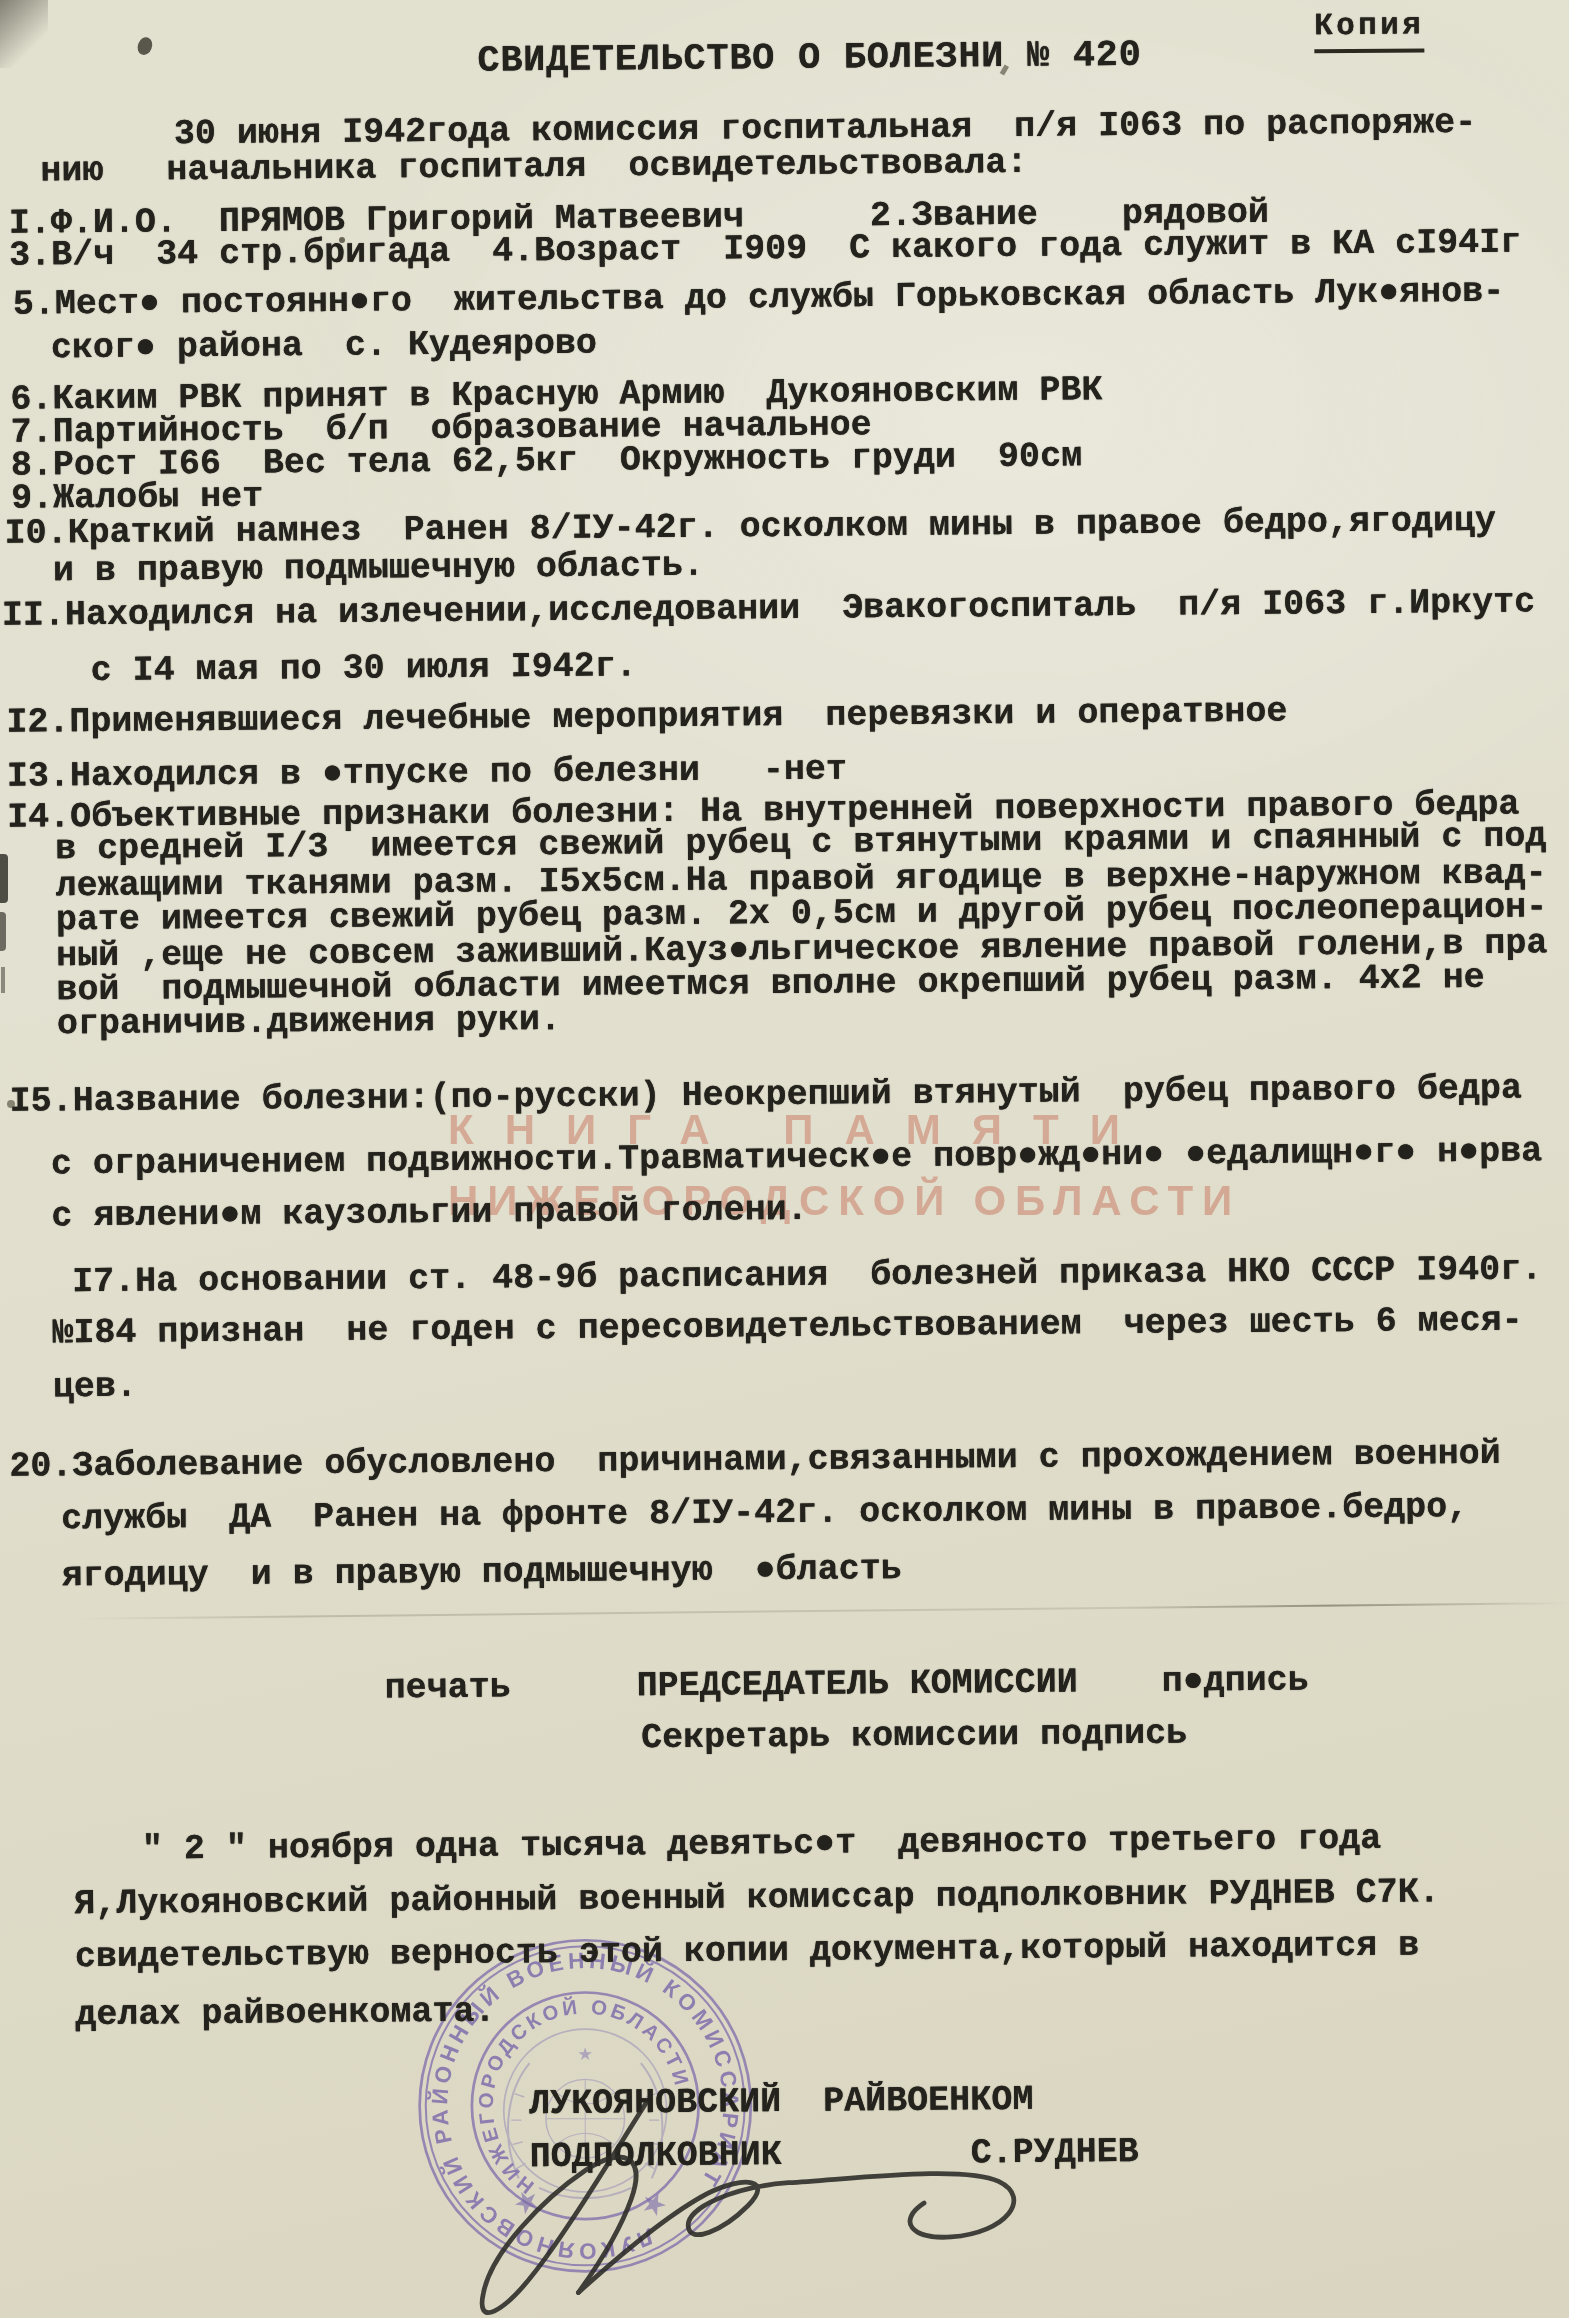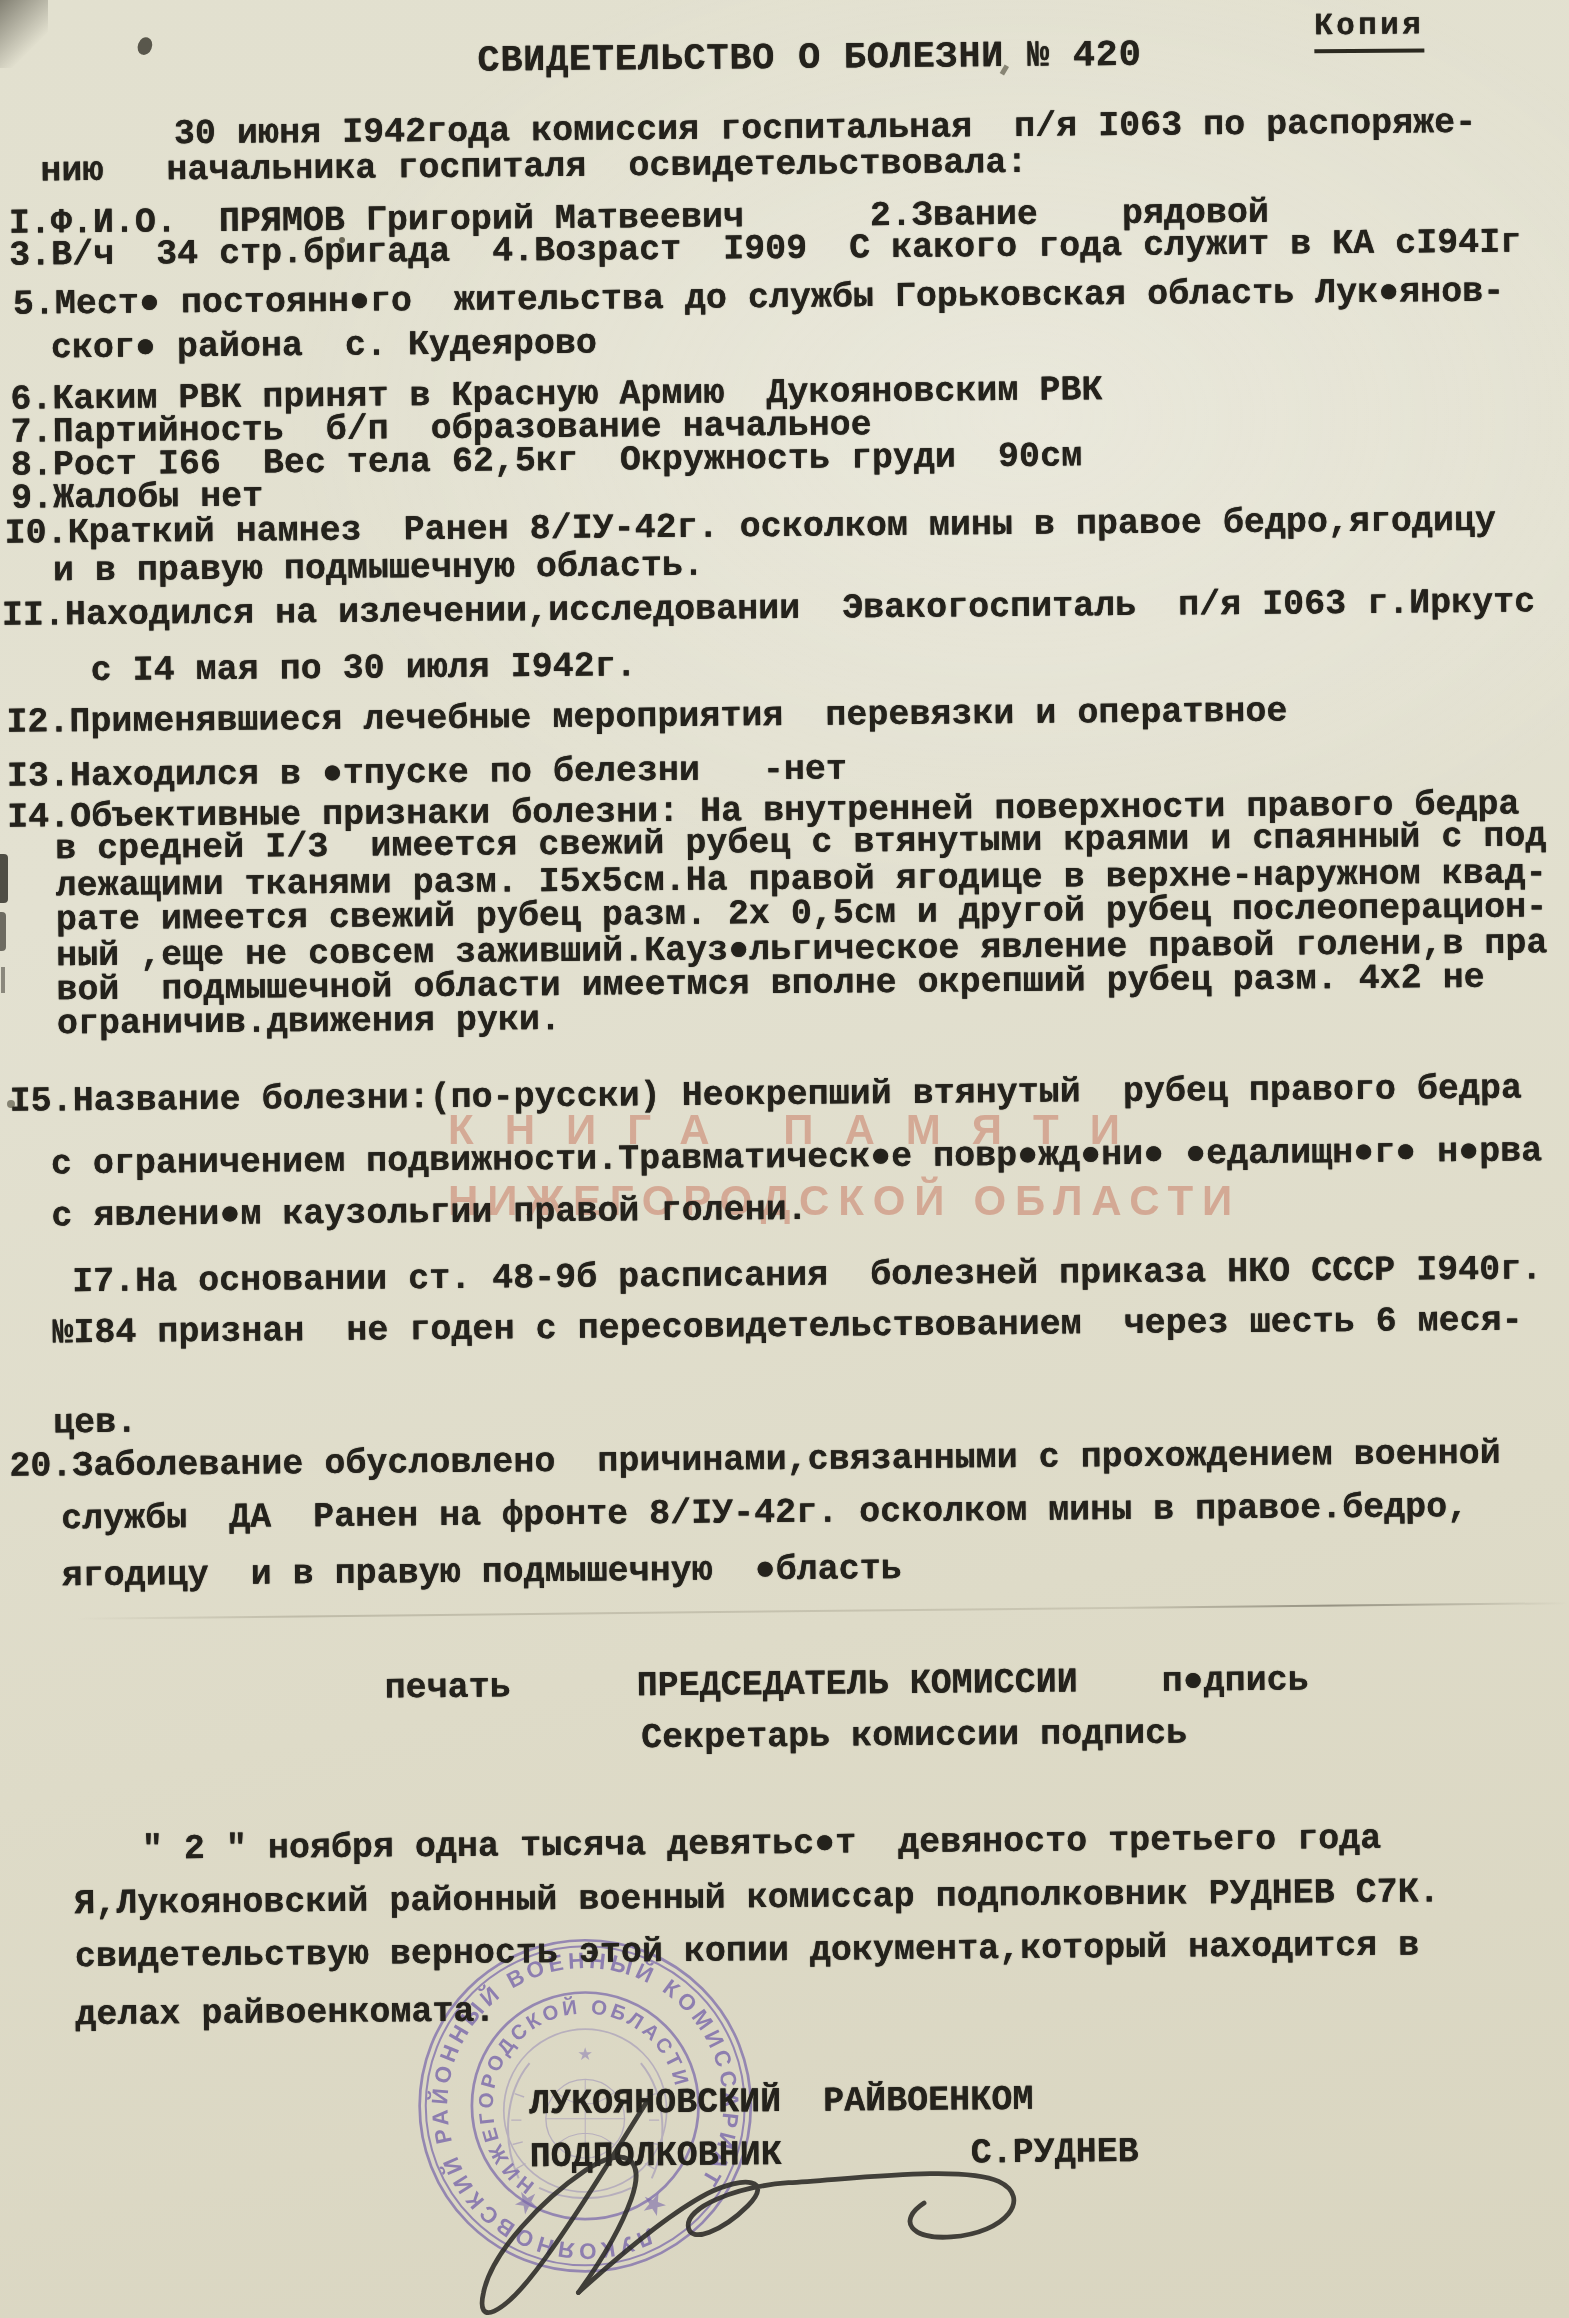--- a/index.html
+++ b/index.html
@@ -118,21 +118,21 @@
     <div class="line" style="left: 58px; top: 862px;">лежащими тканями разм. I5х5см.На правой ягодице в верхне-наружном квад-</div>
     <div class="line" style="left: 58px; top: 896px;">рате имеется свежий рубец разм. 2х 0,5см и другой рубец послеоперацион-</div>
     <div class="line" style="left: 58px; top: 932px;">ный ,еще не совсем заживший.Кауз●льгическое явление правой голени,в пра</div>
     <div class="line" style="left: 58px; top: 966px;">вой  подмышечной области имеетмся вполне окрепший рубец разм. 4х2 не</div>
     <div class="line" style="left: 58px; top: 1000px;">ограничив.движения руки.</div>
     <div class="line" style="left: 10.2px; top: 1077px;">I5.Название болезни:(по-русски) Неокрепший втянутый  рубец правого бедра</div>
     <div class="line" style="left: 51px; top: 1140px;">с ограничением подвижности.Травматическ●е повр●жд●ни● ●едалищн●г● н●рва</div>
     <div class="line" style="left: 51px; top: 1192px;">с явлени●м каузольгии правой голени.</div>
     <div class="line" style="left: 71px; top: 1258px;">I7.На основании ст. 48-9б расписания  болезней приказа НКО СССР I940г.</div>
     <div class="line" style="left: 51px; top: 1309px;">№I84 признан  не годен с пересовидетельствованием  через шесть 6 меся-</div>
-    <div class="line" style="left: 51px; top: 1399px;">цев.</div>
+    <div class="line" style="left: 51px; top: 1363px;">цев.</div>
     <div class="line" style="left: 6.8px; top: 1442px;">20.Заболевание обусловлено  причинами,связанными с прохождением военной</div>
     <div class="line" style="left: 58px; top: 1495px;">службы  ДА  Ранен на фронте 8/IУ-42г. осколком мины в правое.бедро,</div>
     <div class="line" style="left: 58px; top: 1552px;">ягодицу  и в правую подмышечную  ●бласть</div>
     <div class="line" style="left: 380px; top: 1667px;">печать      ПРЕДСЕДАТЕЛЬ КОМИССИИ    п●дпись</div>
     <div class="line" style="left: 636px; top: 1719px;">Секретарь комиссии подпись</div>
     <div class="line" style="left: 136px; top: 1826px;">" 2 " ноября одна тысяча девятьс●т  девяносто третьего года</div>
     <div class="line" style="left: 68px; top: 1880px;">Я,Лукояновский районный военный комиссар подполковник РУДНЕВ С7К.</div>
     <div class="line" style="left: 68px; top: 1933px;">свидетельствую верность этой копии документа,который находится в</div>
     <div class="line" style="left: 68px; top: 1991px;">делах райвоенкомата.</div>
     <div class="line" style="left: 521px; top: 2084px;">ЛУКОЯНОВСКИЙ  РАЙВОЕНКОМ</div>

